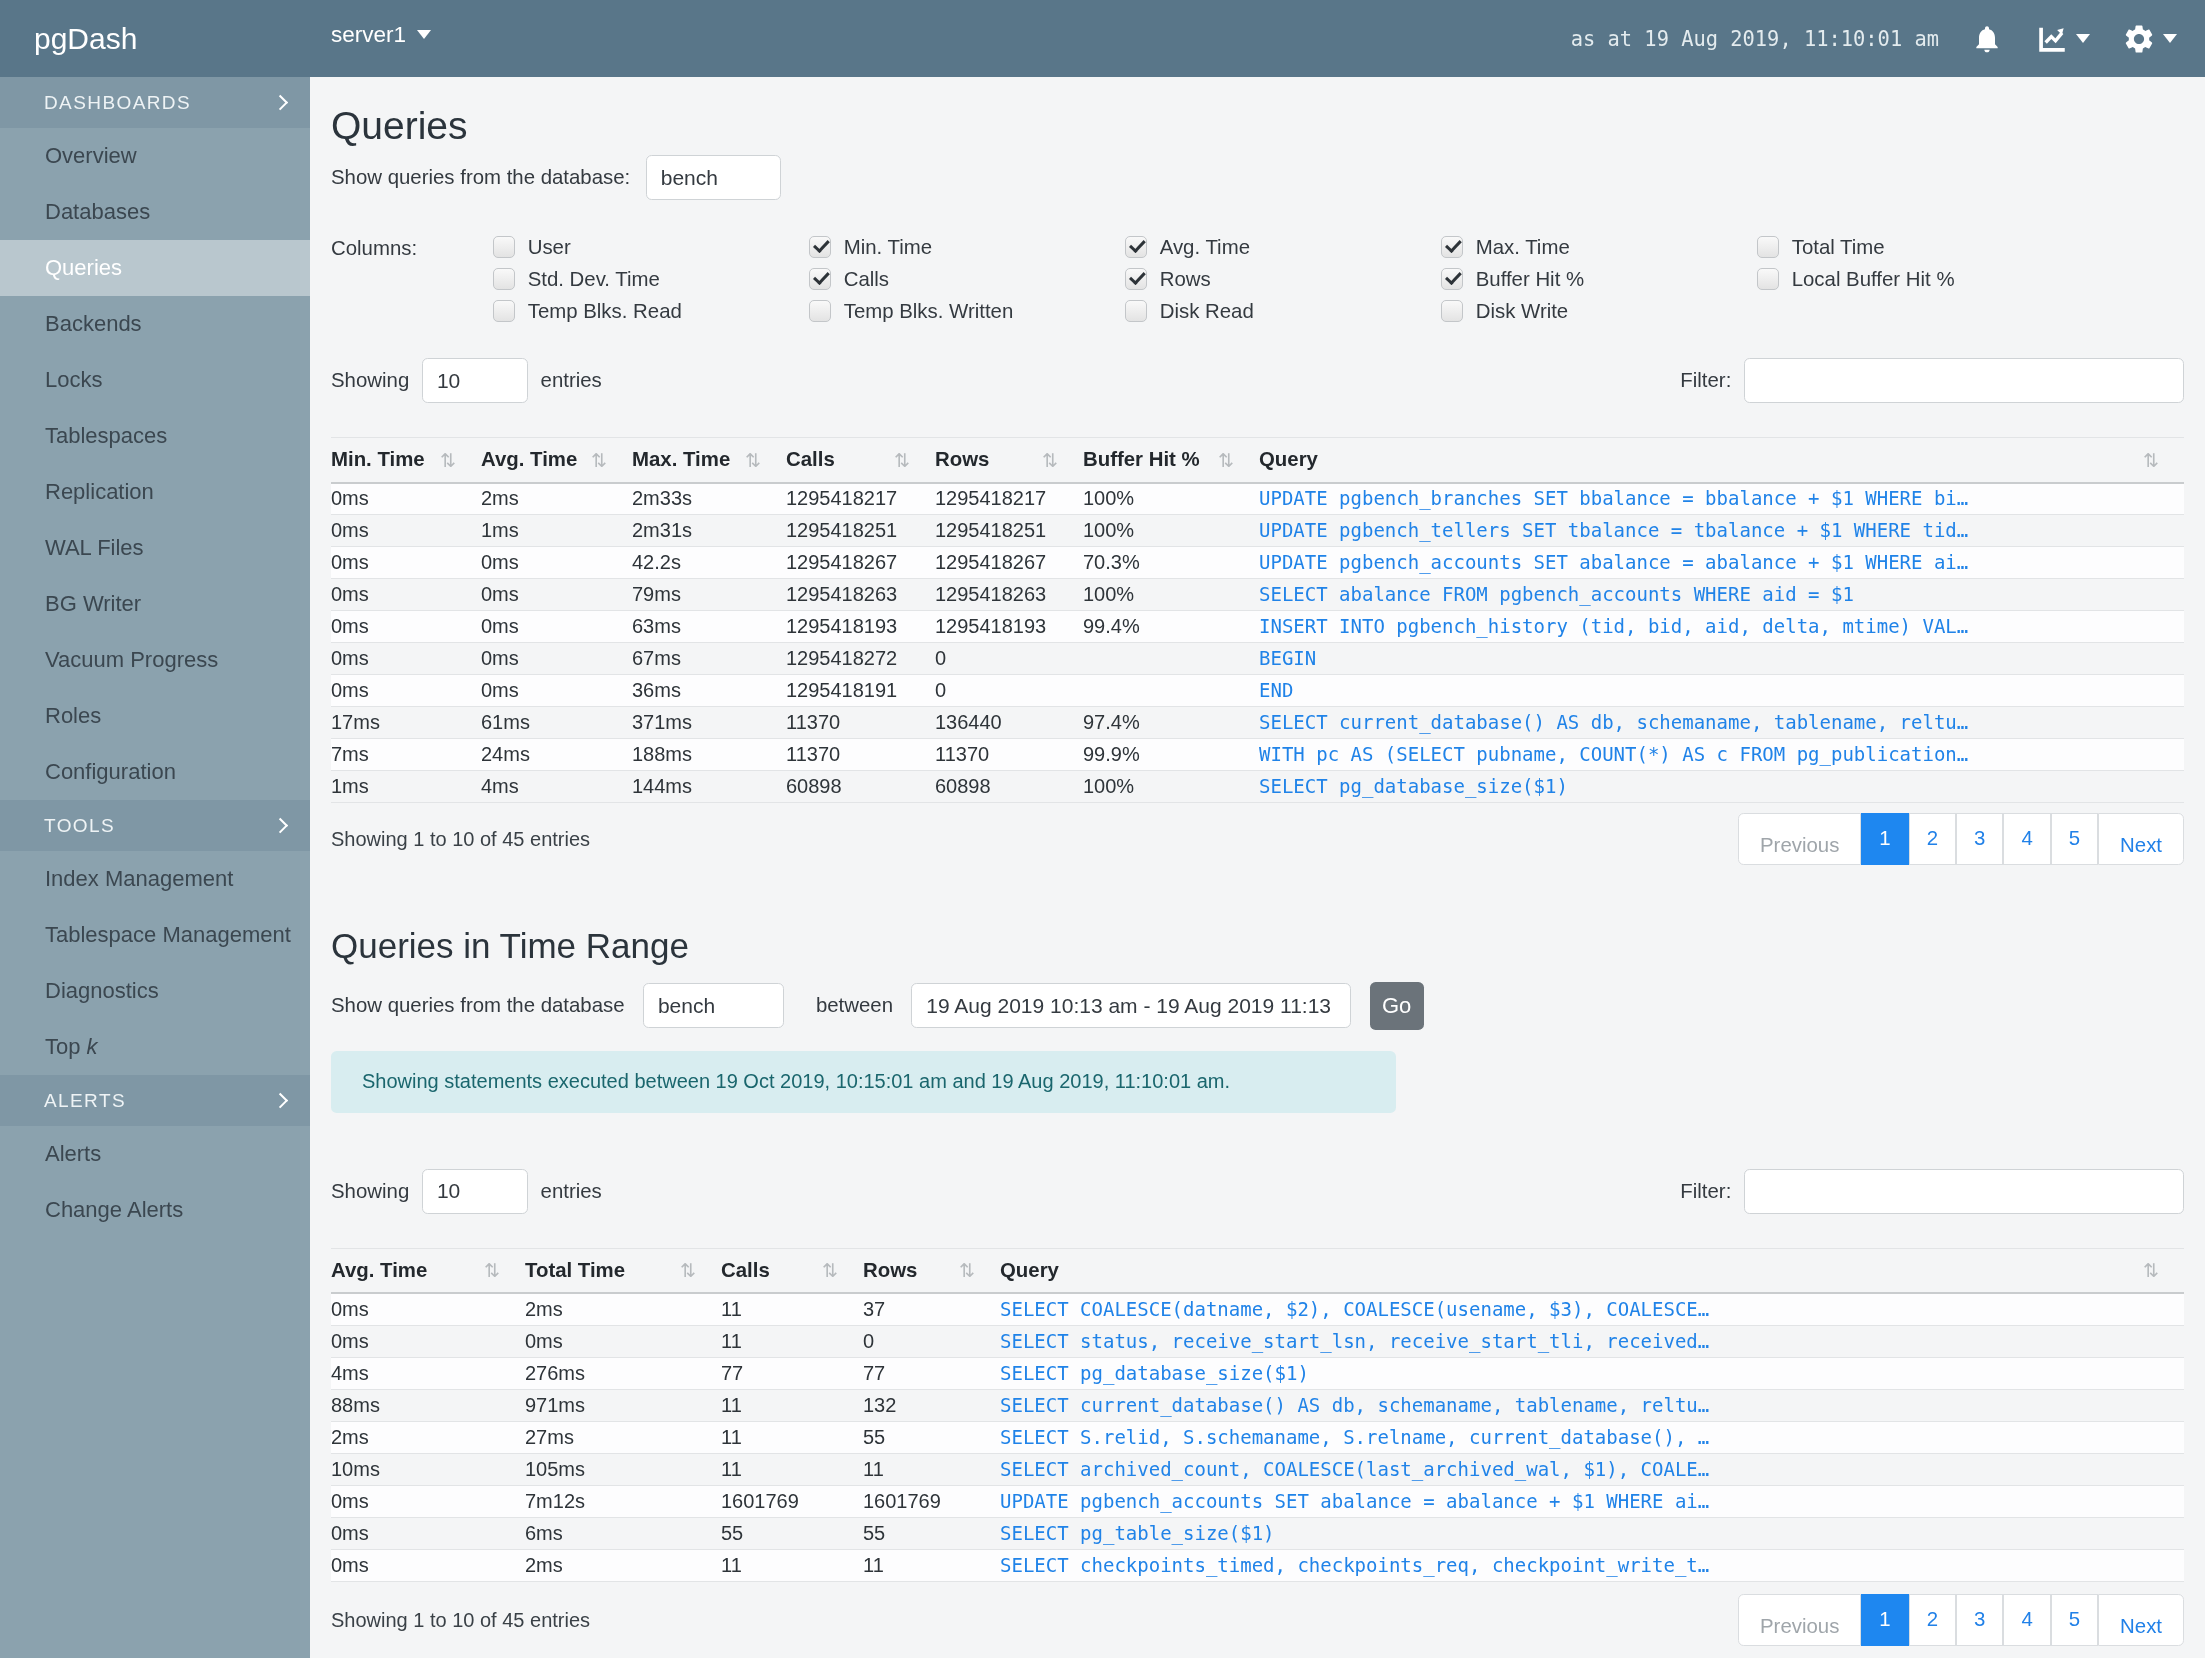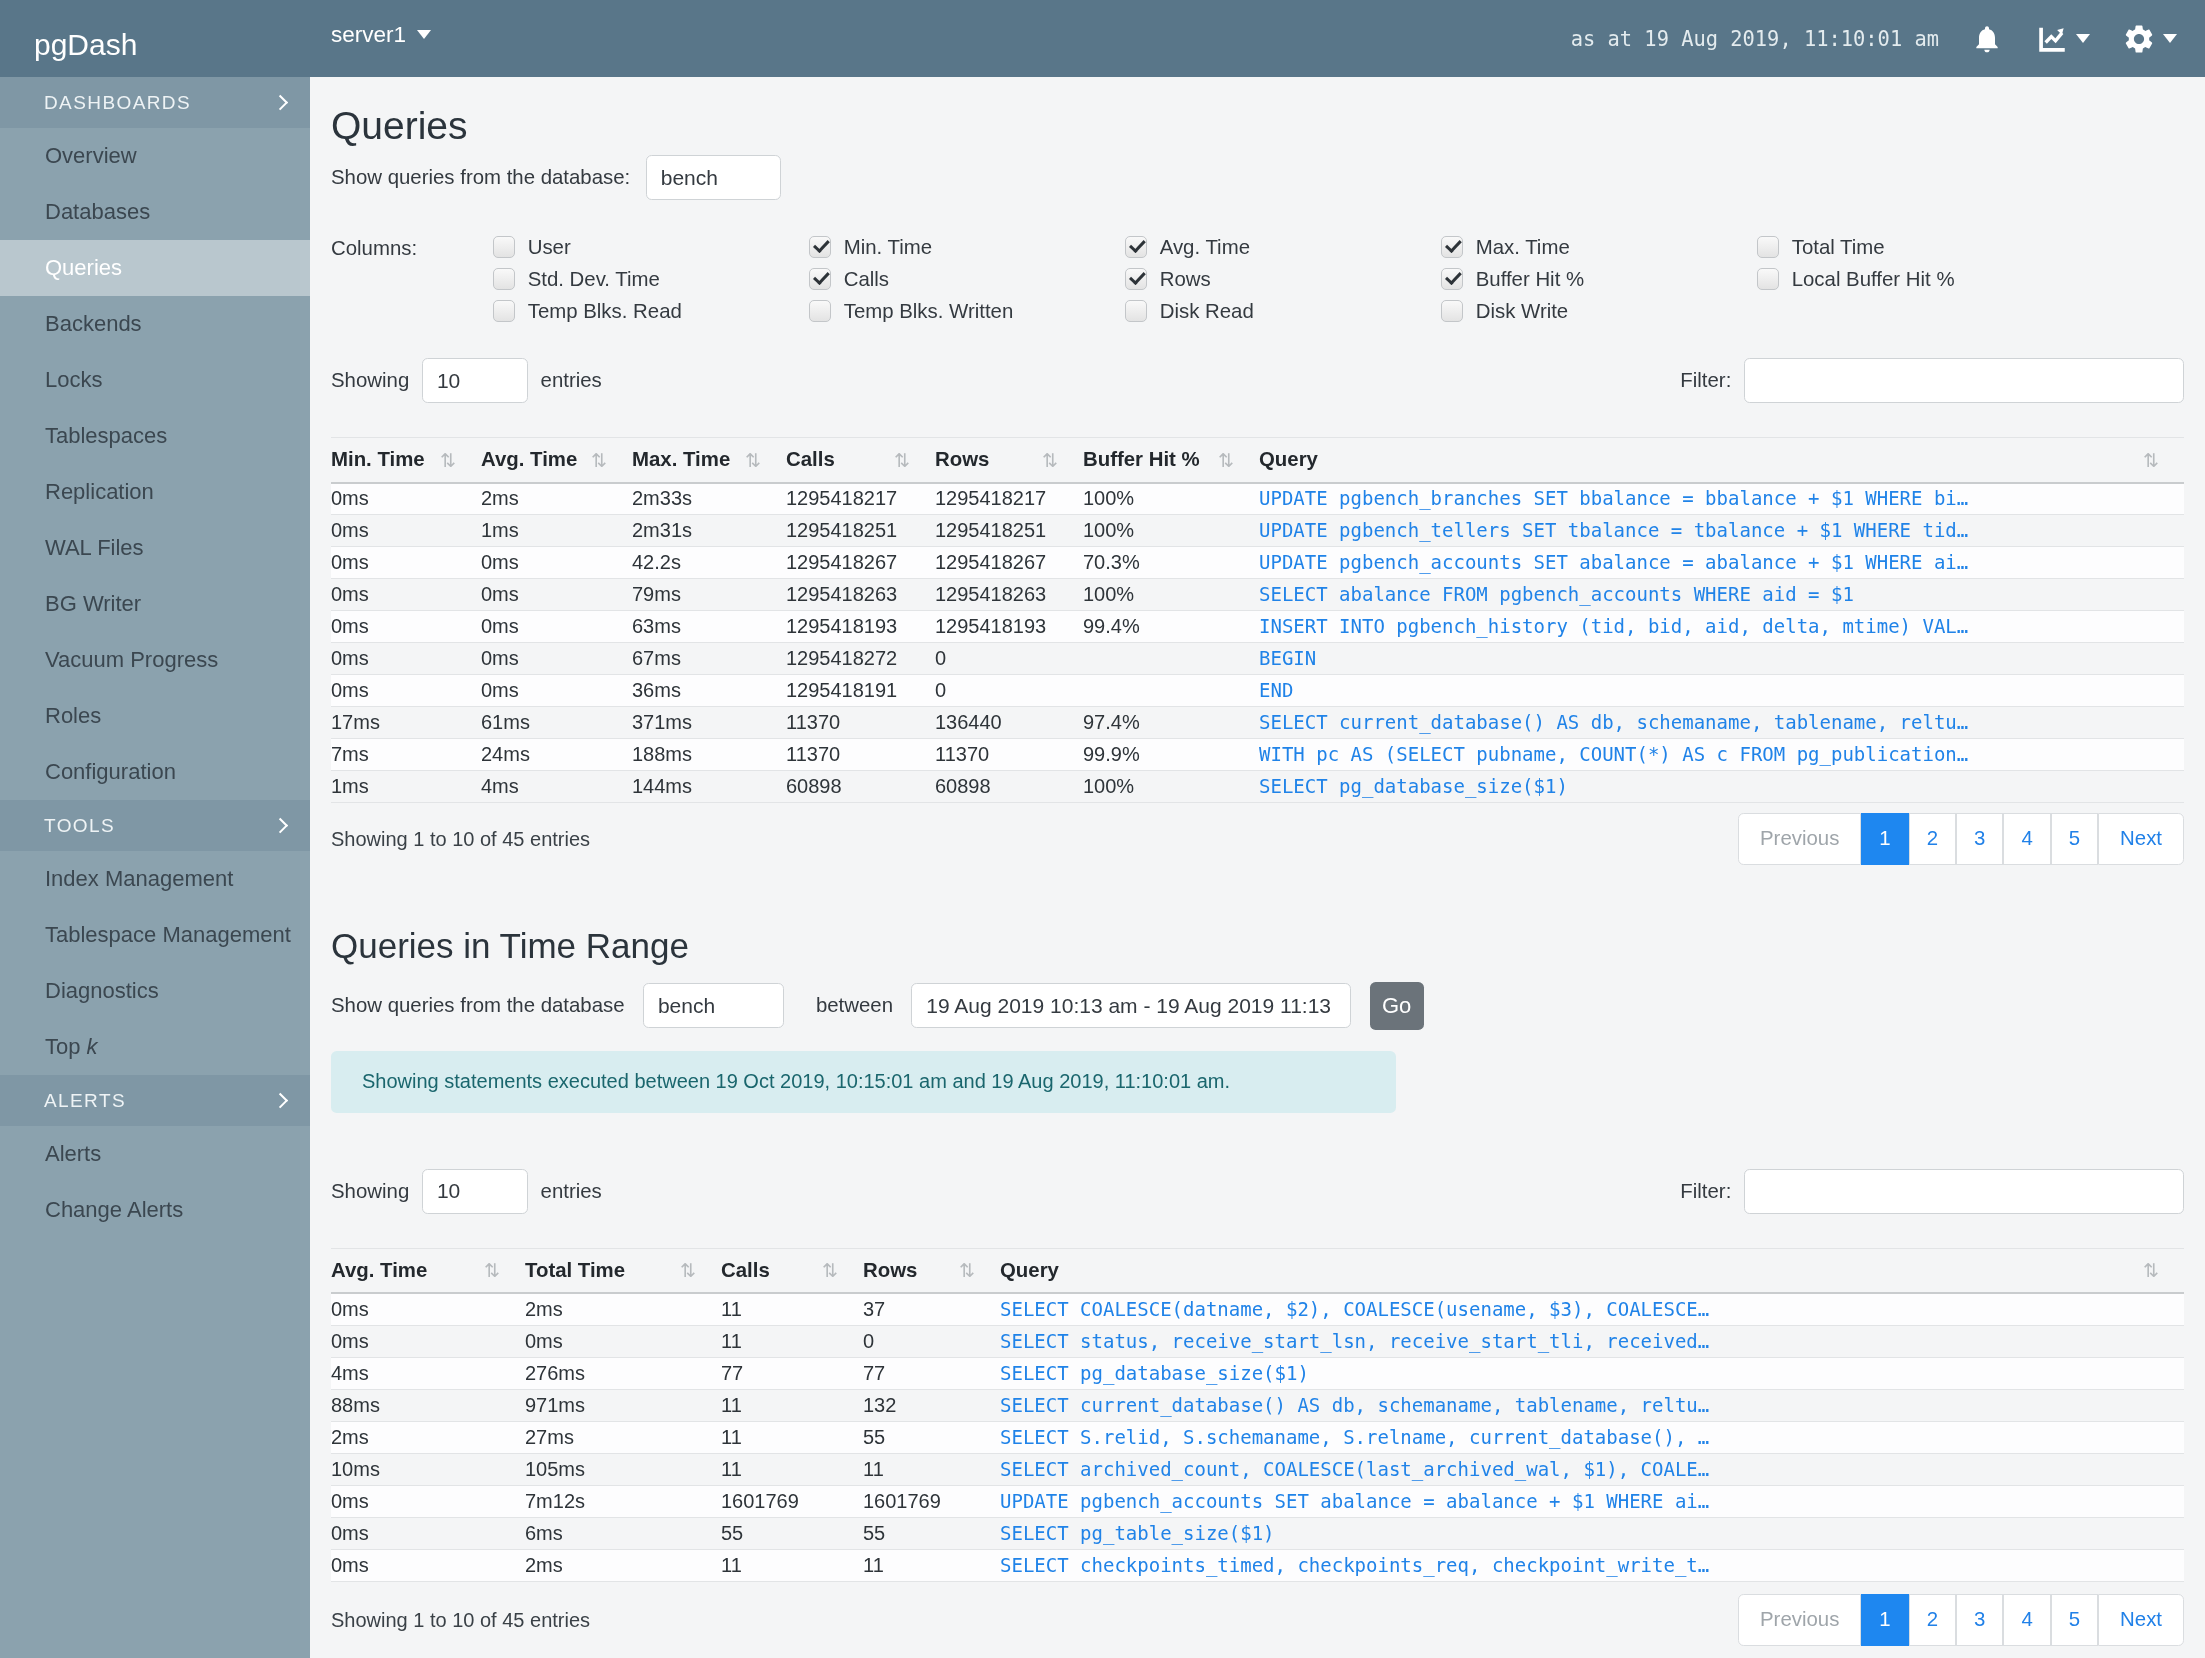--- a/index.html
+++ b/index.html
@@ -8,21 +8,21 @@
     position:relative; overflow:hidden;
     background:#f4f5f6;
     font-family:"Liberation Sans", sans-serif;
     color:#2e3439;
   }
   
   .topbar {
     position:absolute; left:0; top:0; width:2205px; height:77px;
     background:#597689; display:flex; align-items:center; z-index:5;
   }
-  .brand { position:absolute; left:34px; top:6px; line-height:77px; color:#fff; font-size:30px; font-weight:400; }
+  .brand { position:absolute; left:34px; top:0; line-height:77px; color:#fff; font-size:30px; font-weight:400; }
   .server-dd { position:absolute; left:331px; top:0; line-height:77px; color:#fff; font-size:22.5px; display:flex; align-items:center; gap:11.3px; height:68px; cursor:pointer; }
   .right-cluster { position:absolute; right:28px; top:0; height:77px; display:flex; align-items:center; gap:32px; }
   .timestamp { color:#e3ebee; font-family:"DejaVu Sans Mono", monospace; font-size:20.4px; }
   .hicon { display:flex; align-items:center; gap:7px; cursor:pointer; }
   .hicon svg { display:block; }
   .caret-down { width:0; height:0; border-left:7.7px solid transparent; border-right:7.7px solid transparent; border-top:9.2px solid #fff; display:inline-block; }
   
   .sidebar { position:absolute; left:0; top:77px; width:310px; height:1581px; background:#8ba2ae; z-index:4; }
   .side-section {
     height:51px; line-height:51px; background:#7f97a5; color:#eef3f5;
@@ -91,21 +91,21 @@
   
   .t1 col.c0{width:150px}.t1 col.c1{width:151px}.t1 col.c2{width:154px}.t1 col.c3{width:149px}.t1 col.c4{width:148px}.t1 col.c5{width:176px}
   
   .t2 col.c0{width:194px}.t2 col.c1{width:196px}.t2 col.c2{width:142px}.t2 col.c3{width:137px}
   
   .table-footer { display:flex; align-items:center; margin-top:10px; }
   .summary { font-size:20px; color:#3a4147; }
   .pagination { margin-left:auto; display:flex; }
   .page-btn {
     height:52px; line-height:49px; background:#fff; border:1.4px solid #dadde0; border-left-width:0.7px; border-right-width:0.7px;
-    font-size:20.4px; padding:0 21px; cursor:pointer; color:#2181e8;
+    font-size:20.4px; padding:7px 21px; cursor:pointer; color:#2181e8;
   }
   .page-btn.prev { color:#9fa5aa; border-radius:5.6px 0 0 5.6px; border-left-width:1.4px; }
   .page-btn.next { border-radius:0 5.6px 5.6px 0; border-right-width:1.4px; }
   .page-btn.num { padding:0 17px; }
   .page-btn.active { background:#1e87f0; border-color:#1e87f0; color:#fff; }
   
   .alert-box {
     margin-top:21px; width:1065px; height:62px; background:#d8edf0; border-radius:5.6px;
     display:flex; align-items:center; padding-left:31px; font-size:20px; color:#1a666d;
   }

